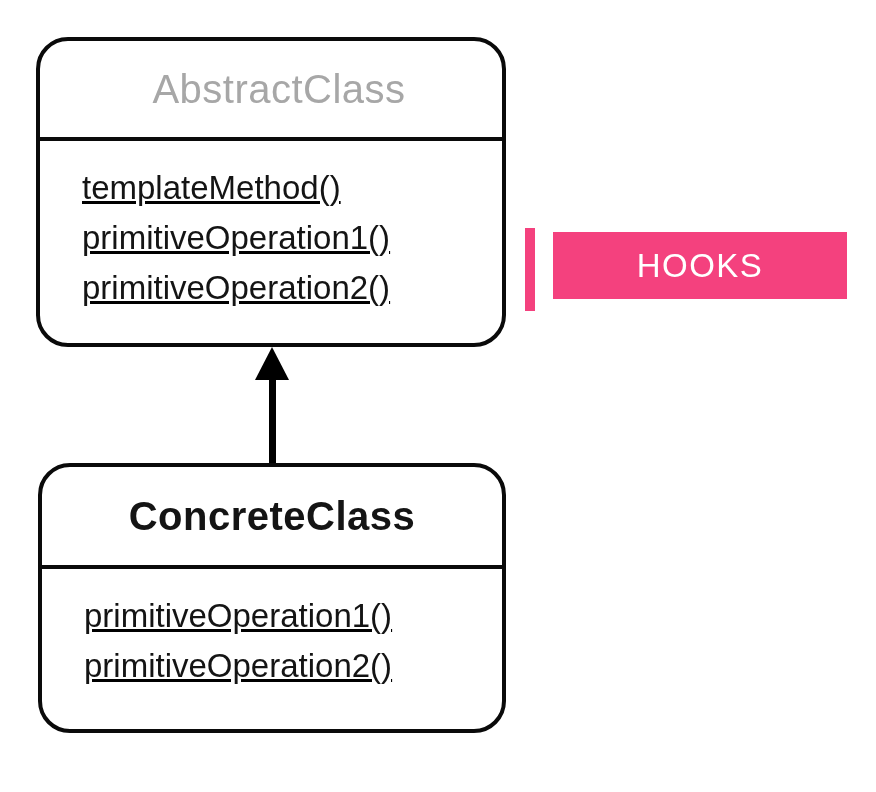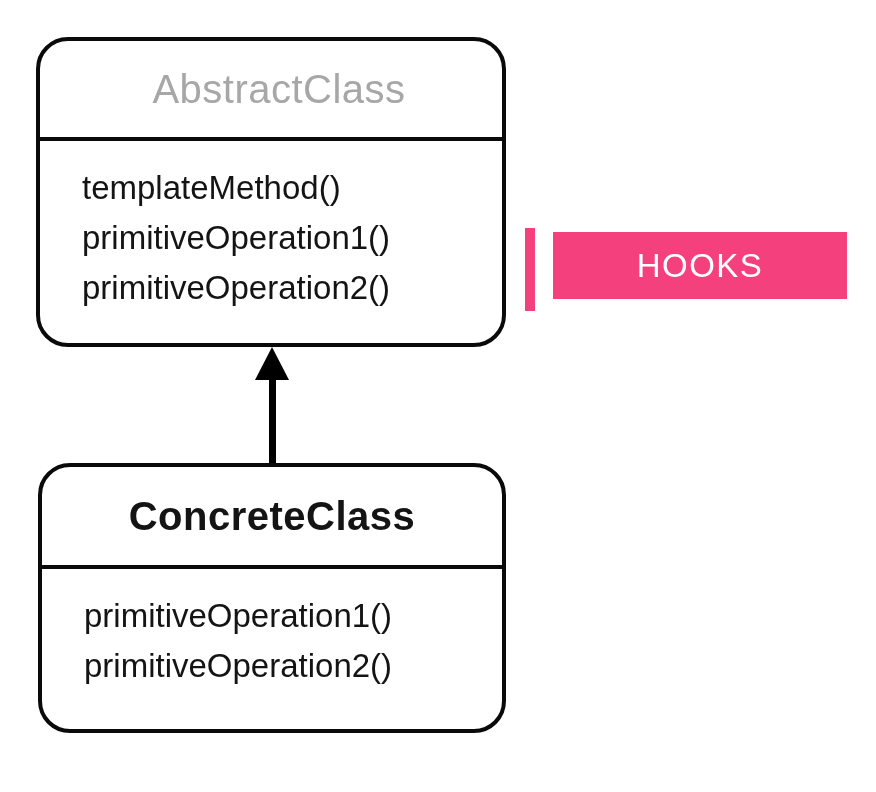--- a/index.html
+++ b/index.html
@@ -39,20 +39,21 @@
   .abstract .uml-header { height: 100px; padding-left: 16px; }
   .concrete .uml-header { height: 102px; }
   .uml-title {
     font-size: 40px;
     letter-spacing: 0.5px;
   }
   .abstract .uml-title { color: var(--abstract-title); font-weight: 500; }
   .concrete .uml-title { color: var(--method-text); font-weight: 700; }
   .uml-methods {
     padding: 22px 12px 0 42px;
+    text-decoration: underline;
   }
   .method {
     font-size: 33px;
     line-height: 50px;
     font-weight: 500;
     color: var(--method-text);
     white-space: nowrap;
   }
   
   .arrow-stem {

